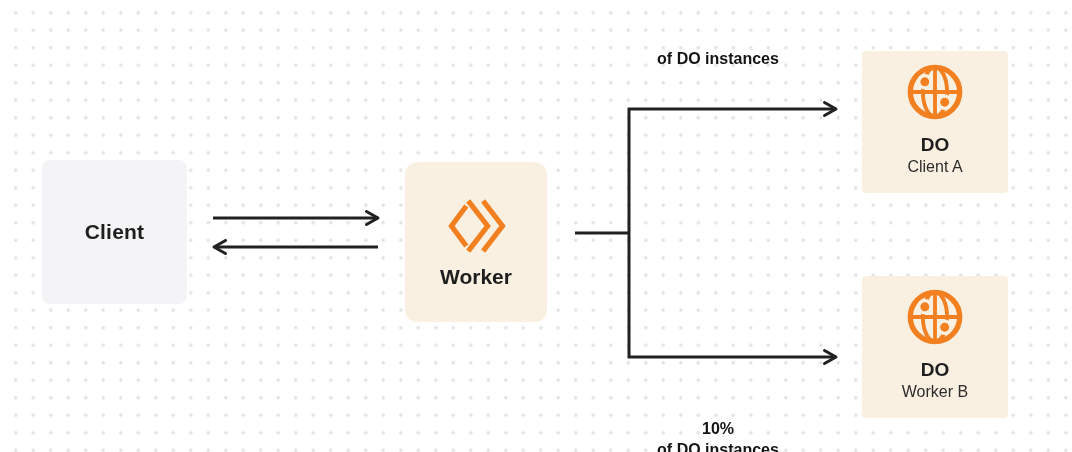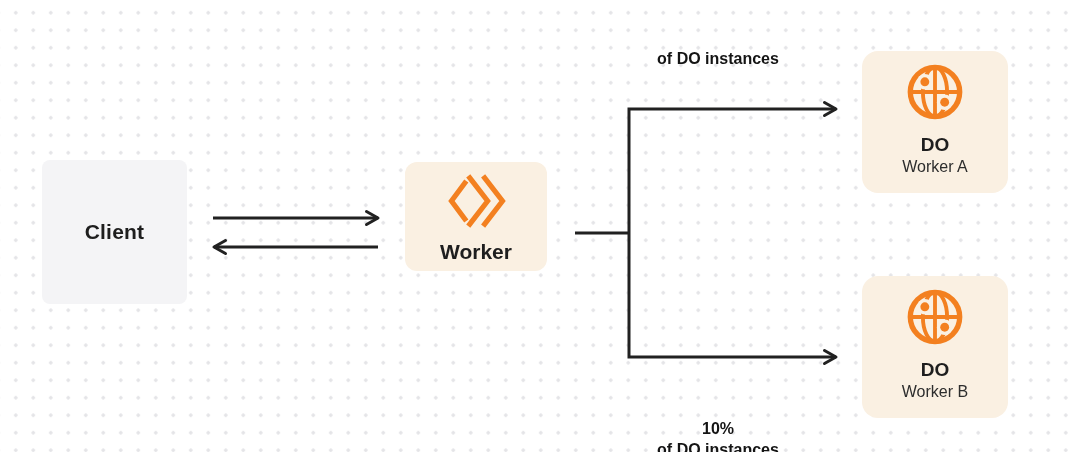--- a/index.html
+++ b/index.html
@@ -19,29 +19,29 @@
     align-items:center;justify-content:center;
   }
   .node-client{
     left:42px;top:160px;width:145px;height:144px;
     background:#f4f4f6;border-radius:8px;
   }
   .node-client .node-label{
     font-size:21px;font-weight:700;color:#1e1e1e;letter-spacing:.2px;
   }
   .node-worker{
-    left:405px;top:162px;width:142px;height:109px;
+    left:405px;top:162px;width:142px;height:160px;
     background:#faf0e2;border-radius:12px;gap:4px;
   }
   .node-worker .node-label{
     font-size:21px;font-weight:700;color:#1e1e1e;
   }
   .node-do{
     left:862px;width:146px;height:142px;
-    background:#faf0e2;border-radius:16px;
+    background:#faf0e2;border-radius:4px;
     justify-content:flex-start;padding-top:10px;box-sizing:border-box;
   }
   .node-do-a{top:51px;}
   .node-do-b{top:276px;}
   .node-do .node-title{font-size:19px;font-weight:700;color:#1e1e1e;margin-top:8px;line-height:20px;}
   .node-do .node-subtitle{font-size:16px;font-weight:400;color:#2d2d2d;margin-top:3px;line-height:18px;}
   .edges-svg{position:absolute;left:0;top:0;width:1072px;height:452px;}
   .split-label{
     position:absolute;left:593px;width:250px;
     text-align:center;font-size:16px;font-weight:700;color:#141414;
@@ -93,21 +93,21 @@
           <line x1="32" y1="6.5" x2="32" y2="57.5" stroke-width="4"></line>
           <ellipse cx="32" cy="32" rx="12.5" ry="25.5" stroke-width="4"></ellipse>
         </g>
         <circle cx="21.5" cy="21.5" r="8" fill="#faf0e2"></circle>
         <circle cx="21.5" cy="21.5" r="4.6" fill="#f38020"></circle>
         <circle cx="42" cy="42.5" r="8" fill="#faf0e2"></circle>
         <circle cx="42" cy="42.5" r="4.6" fill="#f38020"></circle>
       </svg>
     </span>
     <span class="node-title">DO</span>
-    <span class="node-subtitle">Worker A</span>
+    <span class="node-subtitle">Client A</span>
   </div>
 
   <div class="node node-do node-do-b">
     <span>
       <svg width="62" height="62" viewBox="0 0 64 64">
         <g fill="none" stroke="#f38020">
           <circle cx="32" cy="32" r="25.5" stroke-width="5.5"></circle>
           <line x1="6.5" y1="32" x2="57.5" y2="32" stroke-width="4"></line>
           <line x1="32" y1="6.5" x2="32" y2="57.5" stroke-width="4"></line>
           <ellipse cx="32" cy="32" rx="12.5" ry="25.5" stroke-width="4"></ellipse>

